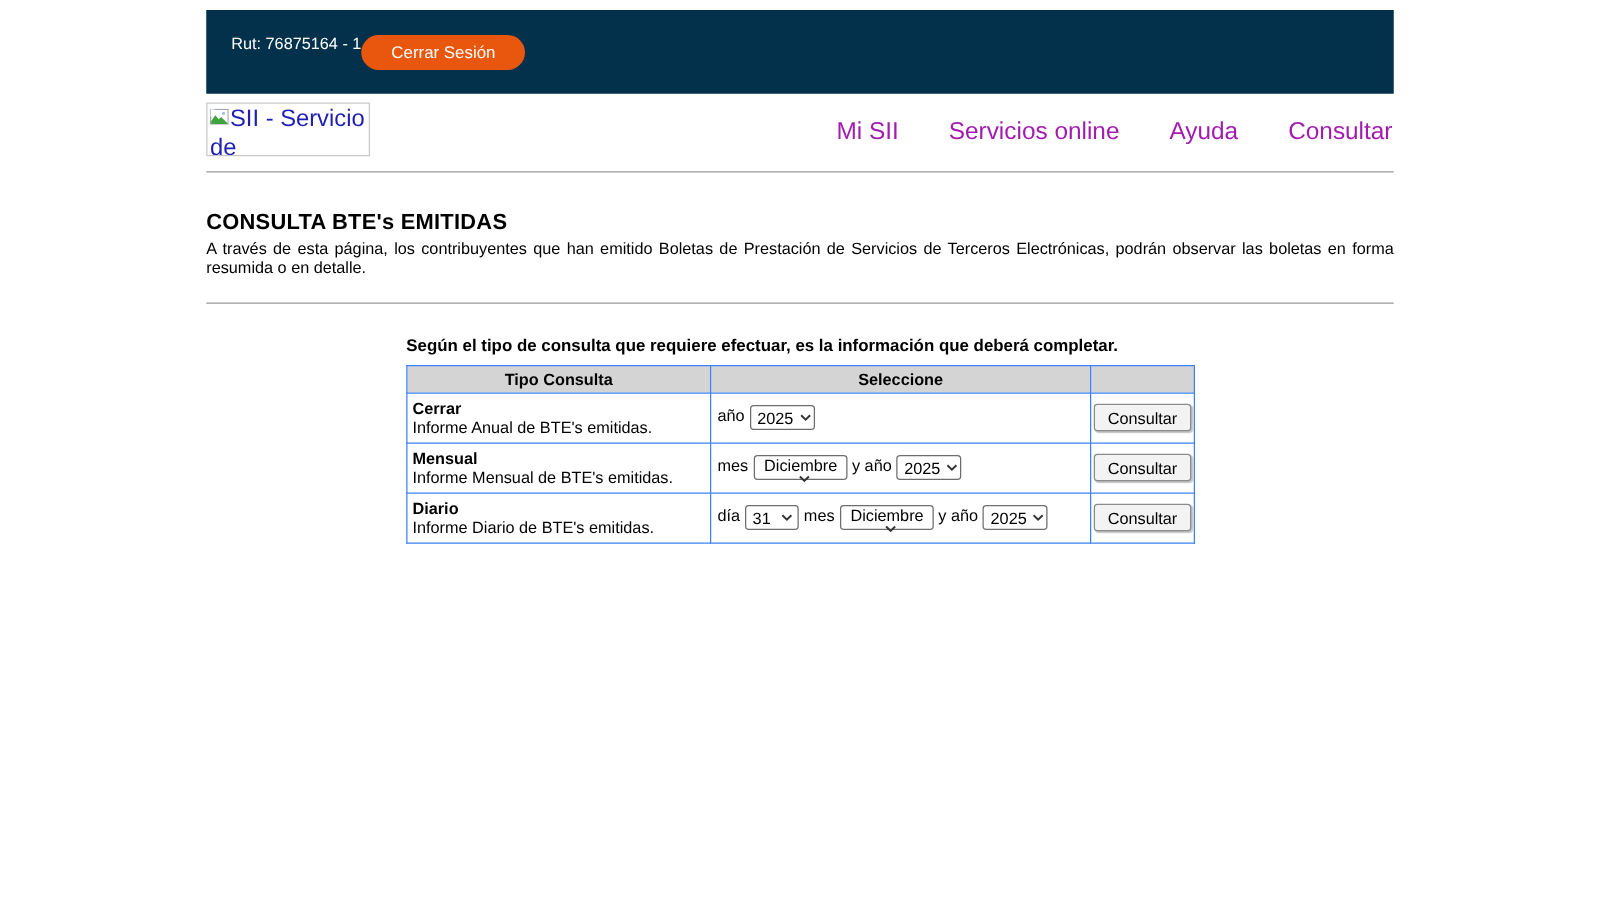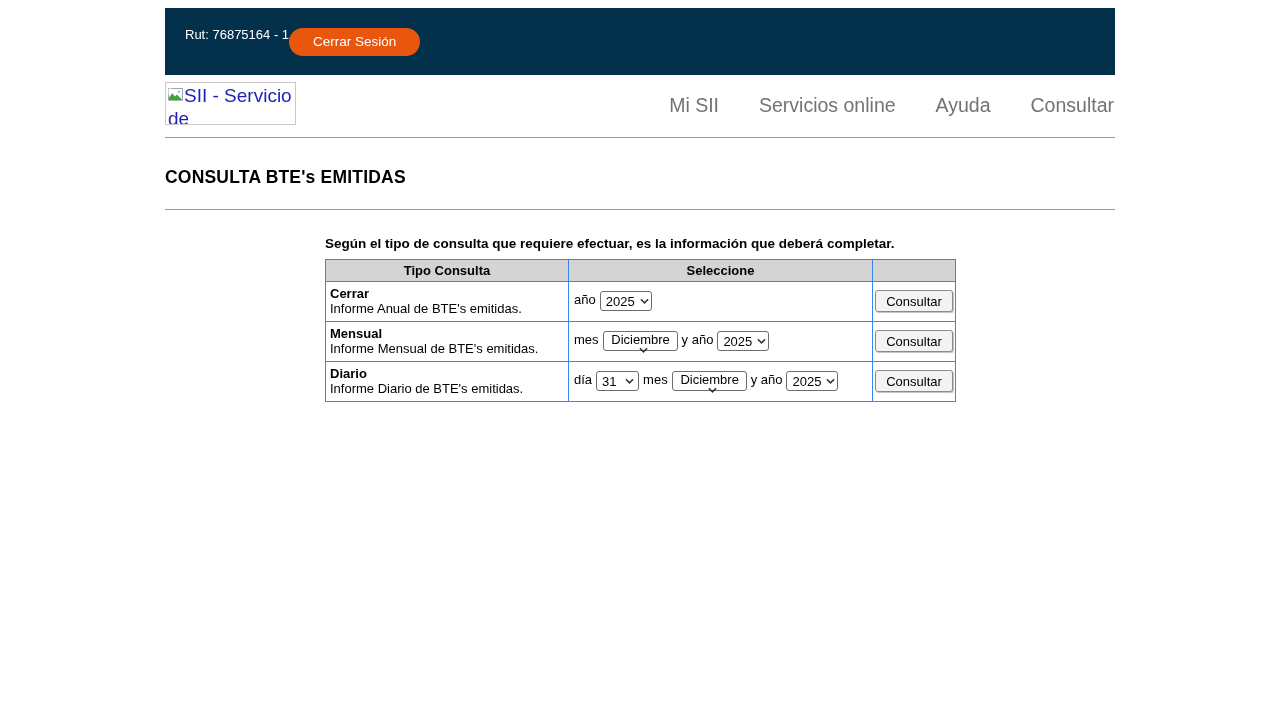--- a/index.html
+++ b/index.html
@@ -57,21 +57,21 @@
     padding: 1px 2px;
   }
   .logo-link .broken-icon { display: inline-block; vertical-align: baseline; margin-right: 1px; }
   .main-nav {
     display: flex;
     column-gap: 40px;
     margin-top: 12px;
     padding-right: 1px;
   }
   .main-nav a {
-    color: #737373;
+    color: #a21caf;
     text-decoration: none;
     font-size: 19.5px;
   }
   hr.rule {
     border: none;
     border-top: 1px solid #9a9a9a;
     margin: 12px 0 0 0;
   }
 
   
@@ -184,20 +184,21 @@
       <a href="#">Servicios online</a>
       <a href="#">Ayuda</a>
       <a href="#">Consultar</a>
     </nav>
   </div>
 
   <hr class="rule">
 
   <main>
     <h1 class="page-title">CONSULTA BTE's EMITIDAS</h1>
+    <p class="page-desc">A través de esta página, los contribuyentes que han emitido Boletas de Prestación de Servicios de Terceros Electrónicas, podrán observar las boletas en forma resumida o en detalle.</p>
 
     <hr class="rule2">
 
     <section class="consulta-section">
       <p class="instruction">Según el tipo de consulta que requiere efectuar, es la información que deberá completar.</p>
       <table class="consulta">
         <colgroup>
             <col class="c-tipo">
             <col class="c-sel">
             <col class="c-btn">

